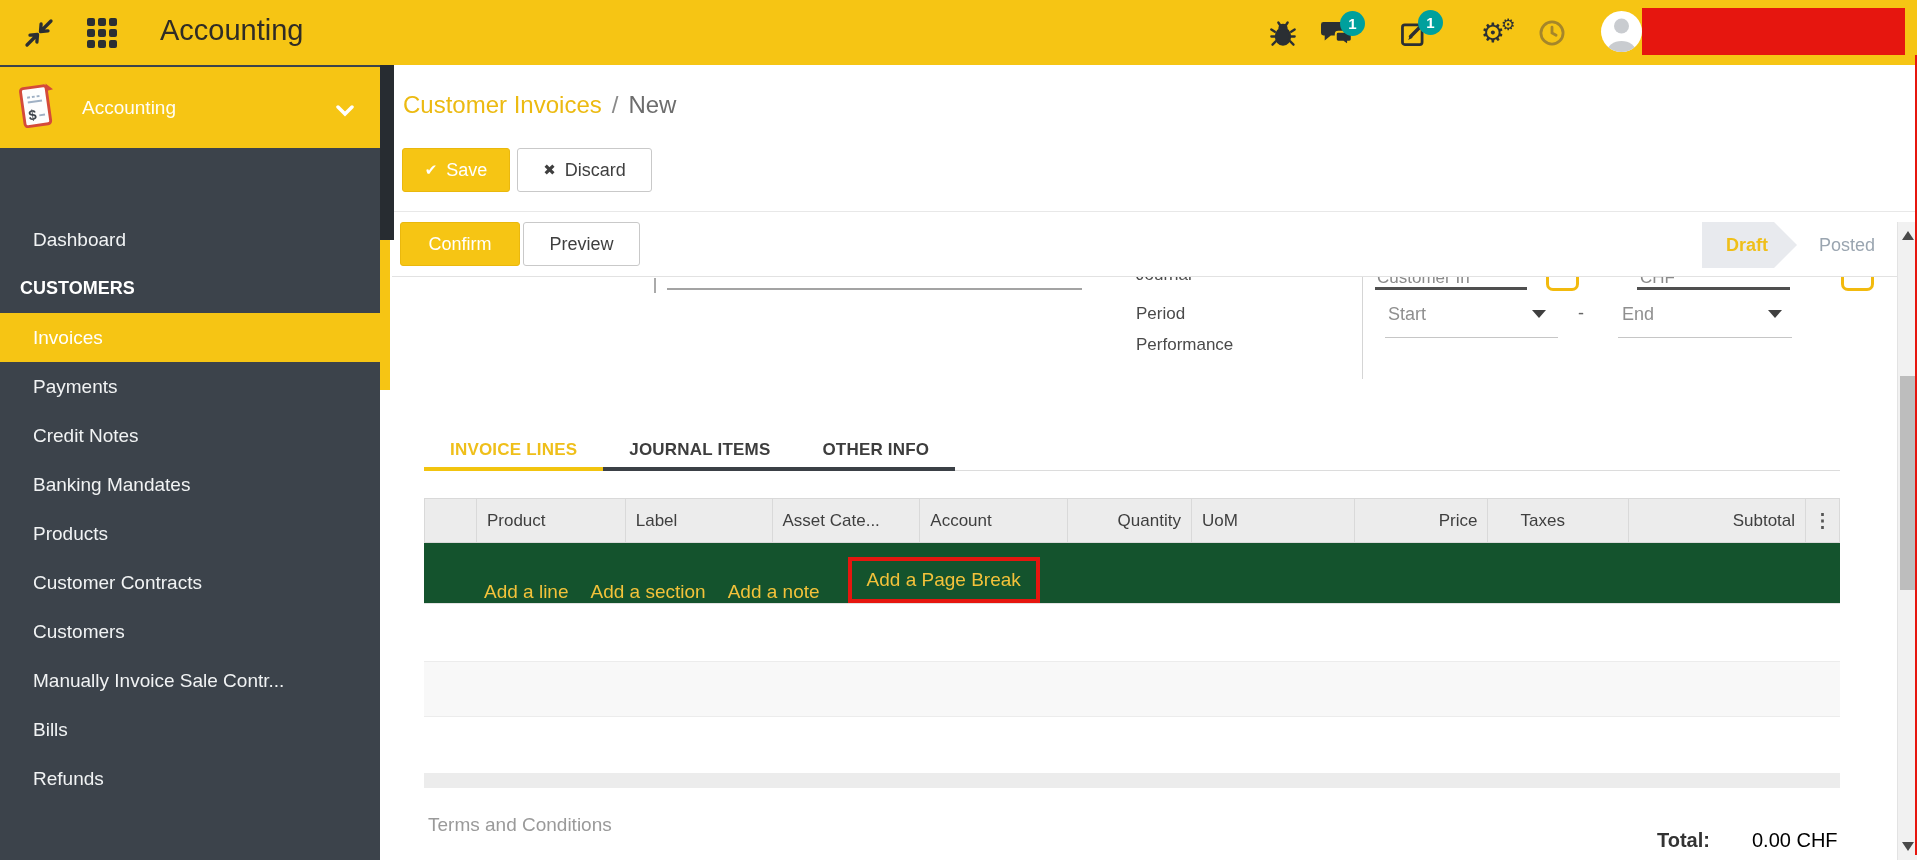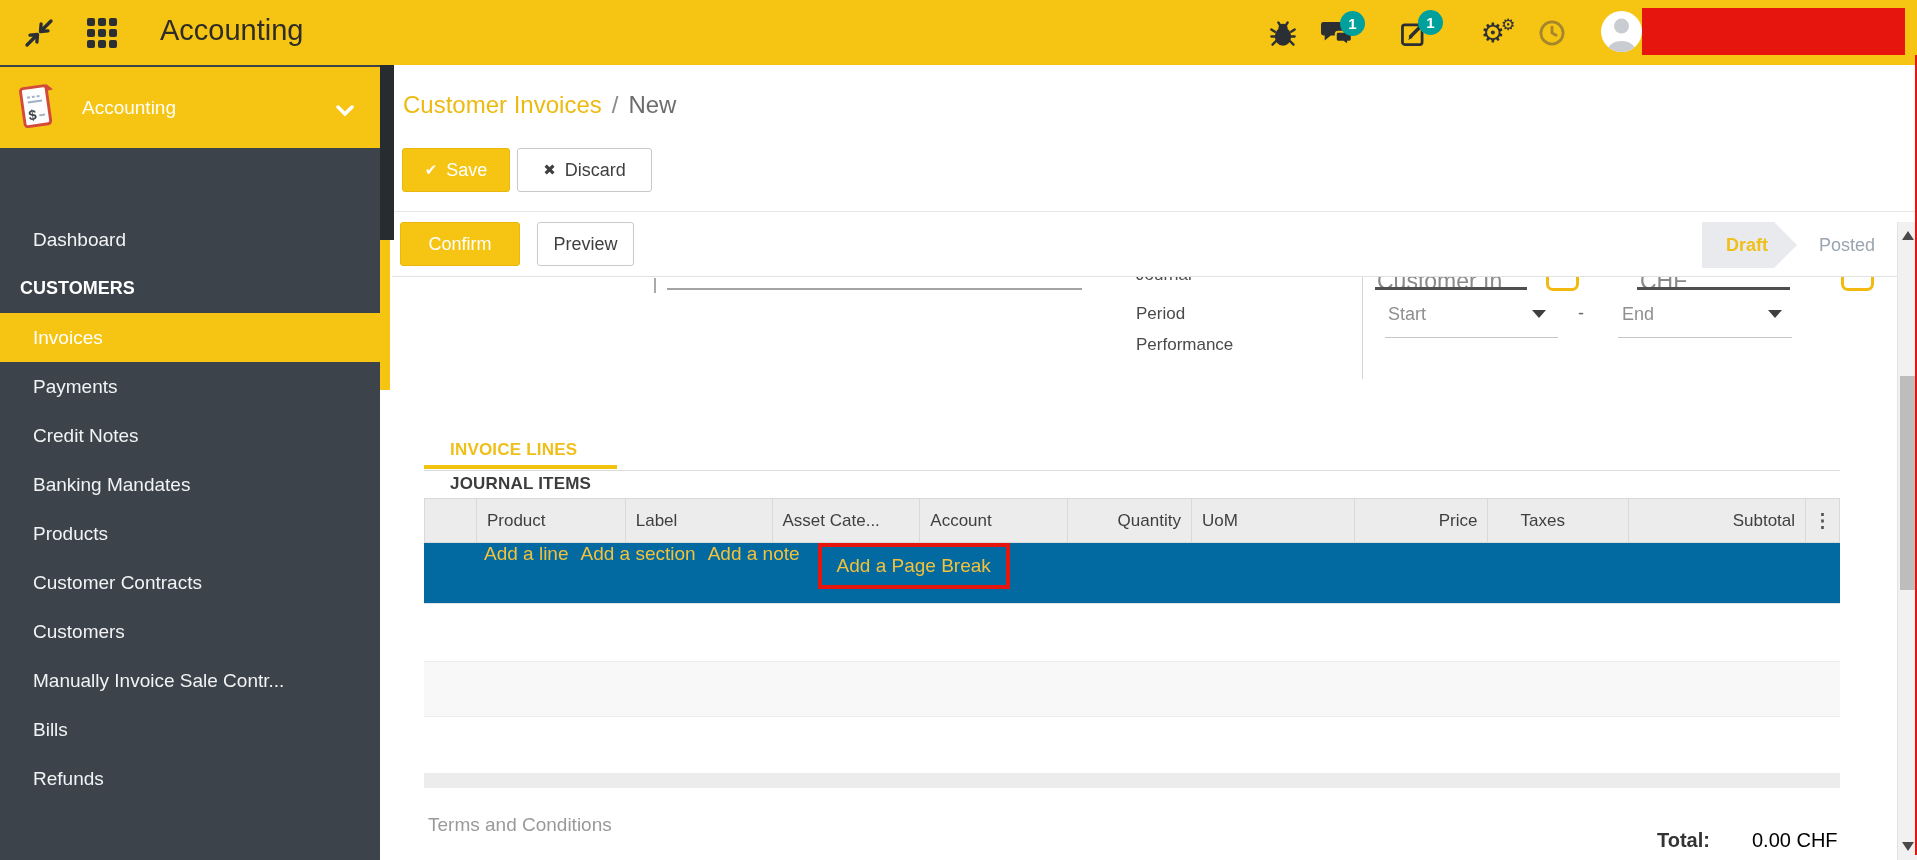--- a/index.html
+++ b/index.html
@@ -51,75 +51,75 @@
   .bc-parent{color:#ecba11;cursor:pointer;}
   .bc-sep{color:#8a8a8a;margin:0 10px;}
   .bc-current{color:#6d6d6d;}
   .btn{display:inline-flex;align-items:center;justify-content:center;font-size:18px;border-radius:3px;
        cursor:pointer;box-sizing:border-box;position:absolute;height:44px;}
   .btn-primary{background:var(--accent,#f6c514);color:#fff;border:1px solid #eab80d;}
   .btn-default{background:#fff;color:#3f3f3f;border:1px solid #c9c9c9;}
   .btn-save{left:10px;top:83px;width:108px;}
   .btn-discard{left:125px;top:83px;width:135px;}
   .btn-confirm{left:8px;top:157px;width:120px;}
-  .btn-preview{left:145px;top:157px;width:97px;}
+  .btn-preview{left:131px;top:157px;width:117px;}
   .btn .bicon{margin-right:9px;font-size:15px;}
   .hr1{position:absolute;left:0;top:146px;width:1525px;height:1px;background:#e8e8e8;}
   .hr2{position:absolute;left:0;top:211px;width:1505px;height:1px;background:#e2e2e2;}
 
   
   .statusbar{position:absolute;left:1310px;top:157px;height:46px;display:flex;align-items:center;}
   .sb-state{font-size:18px;color:#9aa5b0;cursor:pointer;}
   .sb-state.sb-active{display:inline-flex;align-items:center;width:95px;height:46px;padding-left:24px;
       box-sizing:border-box;background:#e8eaee;color:#efbf1a;font-weight:bold;margin-right:22px;
       clip-path:polygon(0 0,72px 0,95px 23px,72px 46px,0 46px);}
 
   
   .form-region{position:absolute;left:0;top:212px;width:1505px;height:158px;overflow:hidden;}
   .fld-tick{position:absolute;left:262px;top:1px;width:2px;height:15px;background:#aaa;}
   .fld-underline-left{position:absolute;left:275px;top:11px;width:415px;height:2px;background:#a3a3a3;}
   .flabel{position:absolute;font-size:17px;color:#4a4a4a;}
   .lbl-journal{left:744px;top:-12px;}
   .lbl-period{left:744px;top:21px;width:140px;line-height:31px;}
   .vdivider{position:absolute;left:970px;top:0;width:1px;height:102px;background:#d5d5d5;}
-  .fval{position:absolute;font-size:23px;color:#8a8a8a;white-space:nowrap;}
+  .fval{position:absolute;font-size:17px;color:#8a8a8a;white-space:nowrap;}
   .val-customer{left:985px;top:-9px;}
   .val-chf{left:1248px;top:-9px;}
   .ul-dark{position:absolute;top:10px;height:3px;background:#4f4f4f;}
   .ul-customer{left:983px;width:152px;}
   .ul-chf{left:1245px;width:153px;}
   .ybox{position:absolute;top:-22px;width:33px;height:36px;border:3px solid #f2ba0e;border-radius:7px;
         background:#fff;box-sizing:border-box;cursor:pointer;}
   .ybox1{left:1154px;} .ybox2{left:1449px;}
   .ph{position:absolute;font-size:18px;color:#8f8f8f;cursor:pointer;}
   .ph-start{left:996px;top:27px;} .ph-end{left:1230px;top:27px;}
   .dash{position:absolute;left:1186px;top:26px;font-size:18px;color:#666;}
   .caret{position:absolute;width:0;height:0;border-left:7px solid transparent;
          border-right:7px solid transparent;border-top:8px solid #3f3f3f;cursor:pointer;}
   .caret-start{left:1140px;top:33px;} .caret-end{left:1376px;top:33px;}
   .ul-light{position:absolute;top:60px;height:1px;background:#c6c6c6;}
   .ul-start{left:993px;width:173px;} .ul-end{left:1226px;width:174px;}
 
   
   .tab-underlay{position:absolute;left:32px;top:405px;width:1416px;height:1px;background:#dcdcdc;}
-  .tab-row{position:absolute;left:32px;top:370px;height:36px;display:flex;flex-direction:column;}
+  .tab-row{position:absolute;left:32px;top:370px;height:36px;display:flex;}
   .tab{height:36px;line-height:30px;padding:0 26px;font-size:17px;font-weight:bold;color:#3d3d3d;
        border-bottom:4px solid #3b4046;box-sizing:border-box;cursor:pointer;letter-spacing:.2px;}
   .tab-active{color:#efbf1a;border-bottom-color:#f2c40f;}
 
   
   .inv-header{position:absolute;left:32px;top:433px;width:1416px;height:45px;display:flex;
               background:#ececec;border:1px solid #d9d9d9;box-sizing:border-box;}
   .th{height:43px;line-height:43px;font-size:17px;color:#3f3f3f;padding:0 10px;box-sizing:border-box;
       border-right:1px solid #d9d9d9;overflow:hidden;white-space:nowrap;}
   .th:last-child{border-right:none;font-size:19px;font-weight:bold;color:#555;cursor:pointer;}
   .al-right{text-align:right;} .al-center{text-align:center;padding:0;} .al-left{text-align:left;}
-  .add-row{position:absolute;left:32px;top:478px;width:1416px;height:61px;background:#0369a1;
-           border-bottom:1px solid #e3e3e3;box-sizing:border-box;display:flex;align-items:flex-start;
-           padding-left:60px;gap:12px;}
+  .add-row{position:absolute;left:32px;top:478px;width:1416px;height:61px;background:#14532d;
+           border-bottom:1px solid #e3e3e3;box-sizing:border-box;display:flex;align-items:flex-end;
+           padding-left:60px;gap:22px;}
   .add-link{font-size:19px;color:#f3c23a;cursor:pointer;white-space:nowrap;}
   .hl-box{display:inline-flex;align-items:center;border:4px solid var(--red,#e6160f);
           padding:8px 15px;margin-left:6px;}
 
   
   .band1{position:absolute;left:32px;top:596px;width:1416px;height:54px;background:#f8f8f8;
          border-top:1px solid #ececec;border-bottom:1px solid #ececec;}
   .band2{position:absolute;left:32px;top:708px;width:1416px;height:15px;background:#ececec;}
 
   

